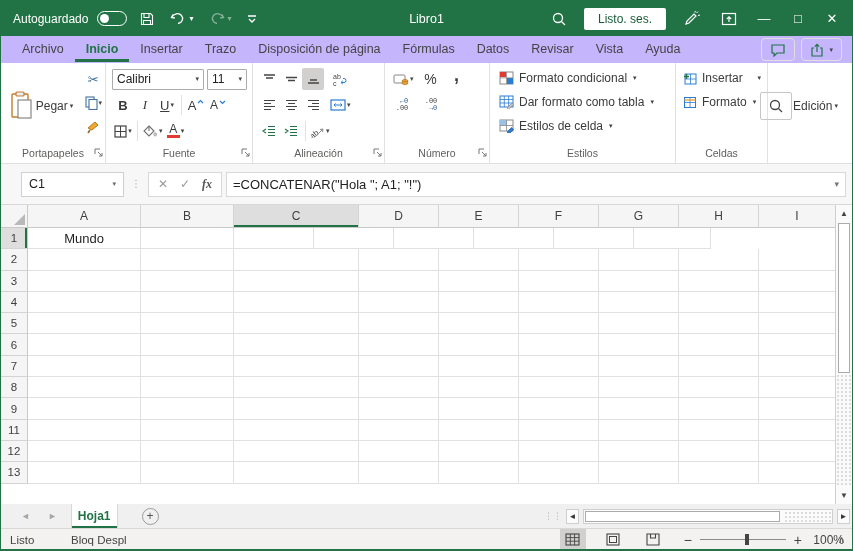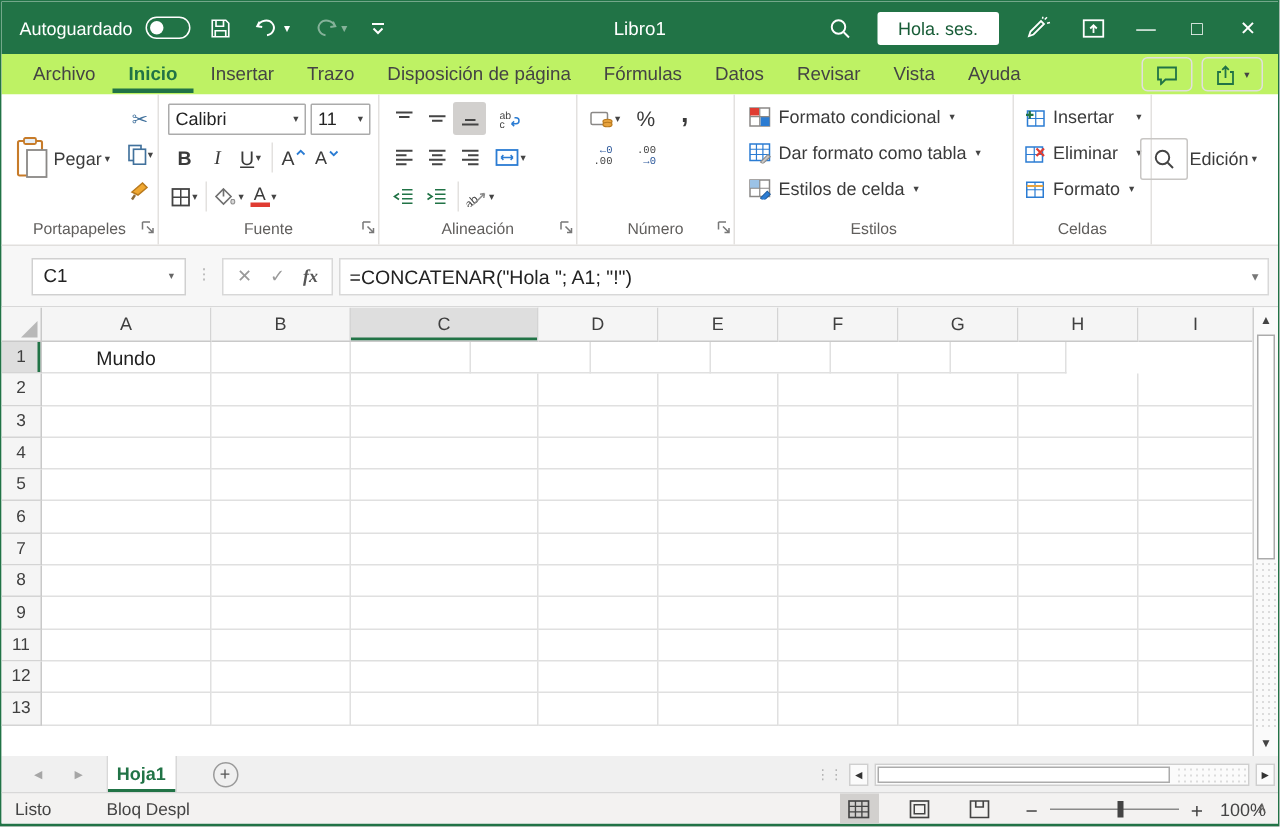--- a/index.html
+++ b/index.html
@@ -14,21 +14,21 @@
   .tb-ic { display:inline-flex; align-items:center; justify-content:center; padding:0 3px; height:26px; }
   .tb-ic svg { display:block; }
   .dim { opacity:.45; }
   .chev { font-size:8px; line-height:8px; margin-left:2px; }
   .tb-title { position:absolute; left:0; right:0; text-align:center; font-size:12.5px; pointer-events:none; }
   .tb-right { margin-left:auto; display:flex; align-items:center; gap:14px; padding-right:10px; z-index:1; }
   .signin { background:#fff; color:#185c37; font-size:12px; padding:4px 14px; border-radius:2px; border:none; cursor:pointer; font-family:inherit; }
   .winbtn { font-size:13px; width:20px; text-align:center; cursor:pointer; }
 
   
-  .tabrow { height:27px; background:#bef264; display:flex; align-items:center; padding-left:10px; font-size:12.5px; color:#444; flex-shrink:0; }
+  .tabrow { height:27px; background:#c4b5fd; display:flex; align-items:center; padding-left:10px; font-size:12.5px; color:#444; flex-shrink:0; }
   .rtab { padding:4px 11px 6px; cursor:pointer; white-space:nowrap; }
   .rtab.active { color:#217346; font-weight:bold; border-bottom:3px solid #217346; padding-bottom:3px; }
   .tabrow-right { margin-left:auto; display:flex; gap:6px; padding-right:10px; }
   .pillbtn { border:1px solid #e1dfdd; border-radius:4px; height:23px; display:flex; align-items:center; padding:0 8px; gap:4px; cursor:pointer; }
 
   
   .ribbon { height:101px; background:#fff; border-bottom:1px solid #e1dfdd; display:flex; flex-shrink:0; }
   .rgroup { display:flex; flex-direction:column; border-right:1px solid #e3e1df; position:relative; flex-shrink:0; }
   .rg-body { flex:1; display:flex; padding:3px 4px 0; }
   .rg-label { height:18px; font-size:10.5px; color:#605e5c; text-align:center; line-height:16px; }
@@ -143,21 +143,21 @@
           </svg>
       </span>
     </div>
     <div class="tb-right">
       <span class="tb-ic">
         <svg width="16" height="16" viewBox="0 0 16 16">
             <circle cx="7" cy="7" r="4.5" fill="none" stroke="#fff" stroke-width="1.3"></circle>
             <path d="M10.5 10.5 L14 14" stroke="#fff" stroke-width="1.3"></path>
           </svg>
       </span>
-      <button class="signin">Hola. ses.</button>
+      <button class="signin">Listo. ses.</button>
       <span class="tb-ic">
         <svg width="18" height="16" viewBox="0 0 18 16">
             <path d="M3 13 L4 10 L11 3 L13 5 L6 12 Z" fill="none" stroke="#fff" stroke-width="1.2"></path>
             <path d="M13.5 2 l1.5-1.5 M15 4.5 l2-.5 M12 1.5 l.3-1.5" stroke="#fff" stroke-width="1"></path>
           </svg>
       </span>
       <span class="tb-ic">
         <svg width="16" height="14" viewBox="0 0 16 14">
             <rect x="1.5" y="1.5" width="13" height="11" fill="none" stroke="#fff" stroke-width="1.2"></rect>
             <path d="M8 10 V5 M5.8 7 L8 4.8 L10.2 7" fill="none" stroke="#fff" stroke-width="1.2"></path>
@@ -443,29 +443,20 @@
           <svg width="14" height="13" viewBox="0 0 14 13">
               <rect x="2" y="2" width="11" height="10" fill="#fff" stroke="#2b7cd3" stroke-width="1"></rect>
               <path d="M2 7 h11 M7.5 2 v10" stroke="#2b7cd3" stroke-width=".8"></path>
               <path d="M1 4.5 h5 M3.5 2 v5" stroke="#217346" stroke-width="1.5"></path>
             </svg>
           <span>Insertar</span>
             <span class="dd" style="margin-left:auto">▾</span>
         </div>
         <div class="menubtn">
           <svg width="14" height="13" viewBox="0 0 14 13">
-              <rect x="1" y="2" width="11" height="10" fill="#fff" stroke="#2b7cd3" stroke-width="1"></rect>
-              <path d="M1 7 h11 M6.5 2 v10" stroke="#2b7cd3" stroke-width=".8"></path>
-              <path d="M8 3 l5 5 M13 3 l-5 5" stroke="#e03c32" stroke-width="1.5"></path>
-            </svg>
-          <span>Eliminar</span>
-            <span class="dd" style="margin-left:auto">▾</span>
-        </div>
-        <div class="menubtn">
-          <svg width="14" height="13" viewBox="0 0 14 13">
               <rect x="1.5" y="1.5" width="11" height="10" fill="#fff" stroke="#2b7cd3" stroke-width="1"></rect>
               <path d="M1.5 6.5 h11 M7 1.5 v10" stroke="#2b7cd3" stroke-width=".8"></path>
               <path d="M1.5 4 h11" stroke="#e8a33d" stroke-width="1.4"></path>
             </svg>
           <span>Formato</span>
             <span class="dd">▾</span>
         </div>
       </div>
       <div class="rg-label">Celdas</div>
     </div>

